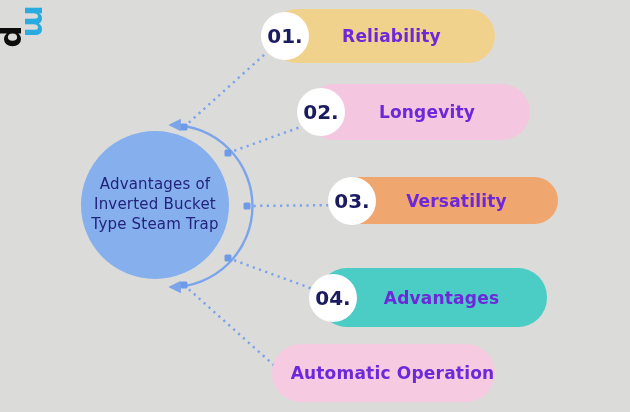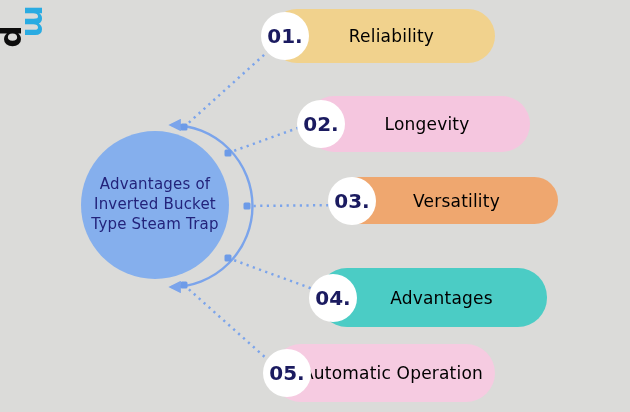--- a/index.html
+++ b/index.html
@@ -53,42 +53,42 @@
   
   .pill {
     position: absolute;
     border-radius: 29px;
     display: flex; align-items: center; justify-content: center;
     padding-left: 40px; padding-right: 22px;
     z-index: 2;
   }
   .pill .pill-label {
     font-size: 17px;
-    font-weight: 400;
-    color: #000000;
+    font-weight: 700;
+    color: #6d28d9;
     letter-spacing: 0.2px;
     white-space: nowrap;
   }
   .num-circle {
     position: absolute;
     left: -9px; top: 50%;
     width: 48px; height: 48px;
     margin-top: -24px;
     background: #FFFFFF;
     border-radius: 50%;
     display: flex; align-items: center; justify-content: center;
   }
   .num-circle .num-text {
     font-size: 20px;
     font-weight: 700;
     color: #1B1B60;
   }
 
   .p1 { left: 270px; top: 9px;   width: 225px; height: 54px; }
-  .p2 { left: 306px; top: 96px;  width: 224px; height: 56px; }
+  .p2 { left: 306px; top: 84px;  width: 224px; height: 56px; }
   .p3 { left: 337px; top: 177px; width: 221px; height: 47px; }
   .p4 { left: 318px; top: 268px; width: 229px; height: 59px; }
   .p5 { left: 272px; top: 344px; width: 223px; height: 58px; }
 </style>
 </head>
 <body style="background: rgb(219, 219, 217);">
 
 <div class="canvas">
 
   <div class="logo">
@@ -144,19 +144,16 @@
   </div>
 
   <div class="pill p4" style="background: rgb(75, 204, 197);">
     <div class="num-circle">
       <span class="num-text">04.</span>
     </div>
     <span class="pill-label">Advantages</span>
   </div>
 
   <div class="pill p5" style="background: rgb(246, 203, 225);">
-    <div class="num-circle">
-      <span class="num-text">05.</span>
-    </div>
     <span class="pill-label">Automatic Operation</span>
   </div>
 
 </div>
 
 </body></html>

